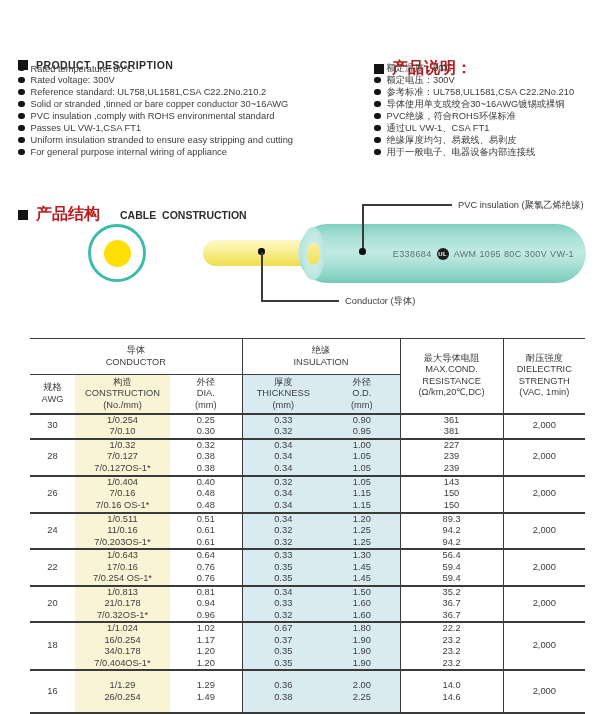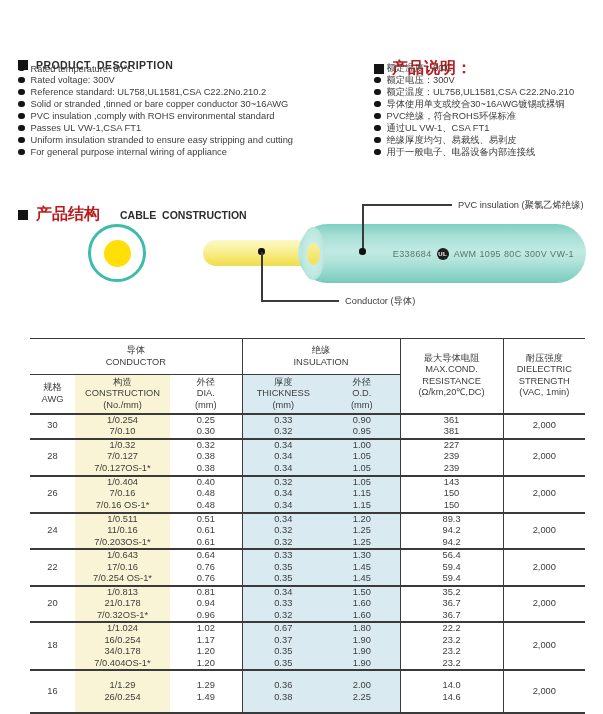--- a/index.html
+++ b/index.html
@@ -109,21 +109,21 @@
     <li>
         <span class="bdot"></span>
         <span>额定温度：80℃</span>
       </li>
     <li>
         <span class="bdot"></span>
         <span>额定电压：300V</span>
       </li>
     <li>
         <span class="bdot"></span>
-        <span>额定温度：UL758,UL1581,CSA C22.2No.210</span>
+        <span>参考标准：UL758,UL1581,CSA C22.2No.210</span>
       </li>
     <li>
         <span class="bdot"></span>
         <span>导体使用单支或绞合30~16AWG镀锡或裸铜</span>
       </li>
     <li>
         <span class="bdot"></span>
         <span>PVC绝缘，符合ROHS环保标准</span>
       </li>
     <li>

